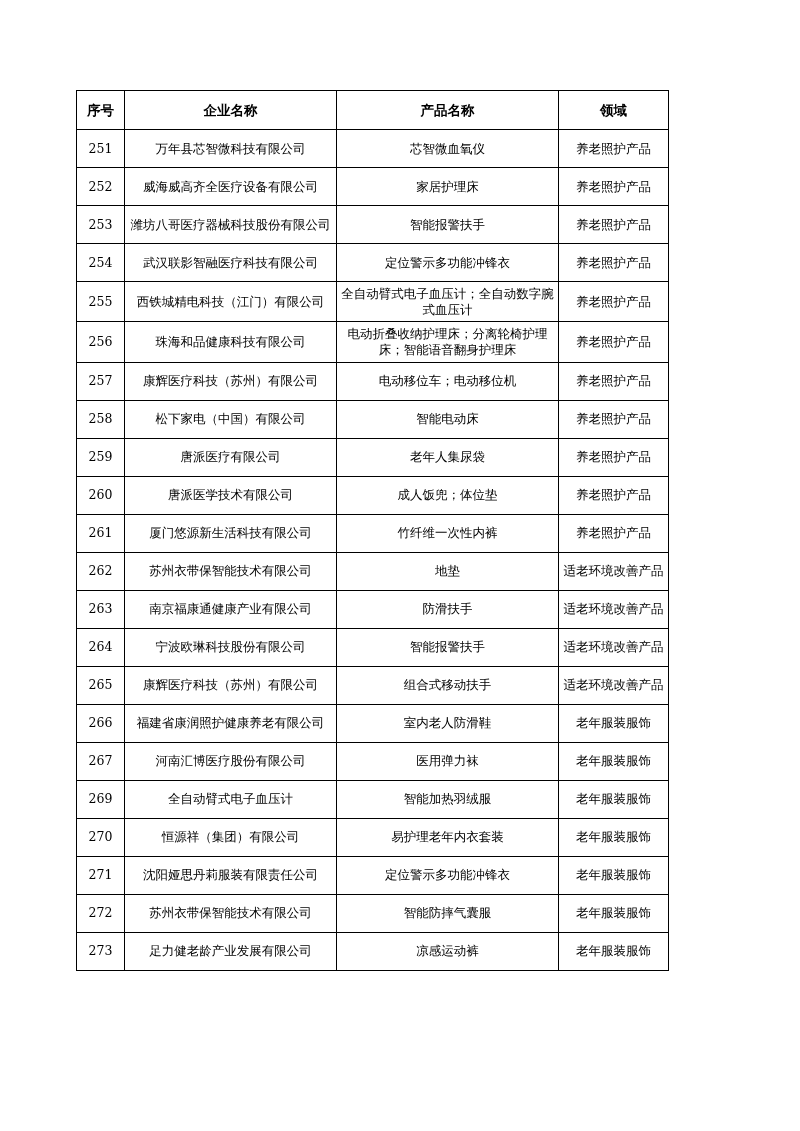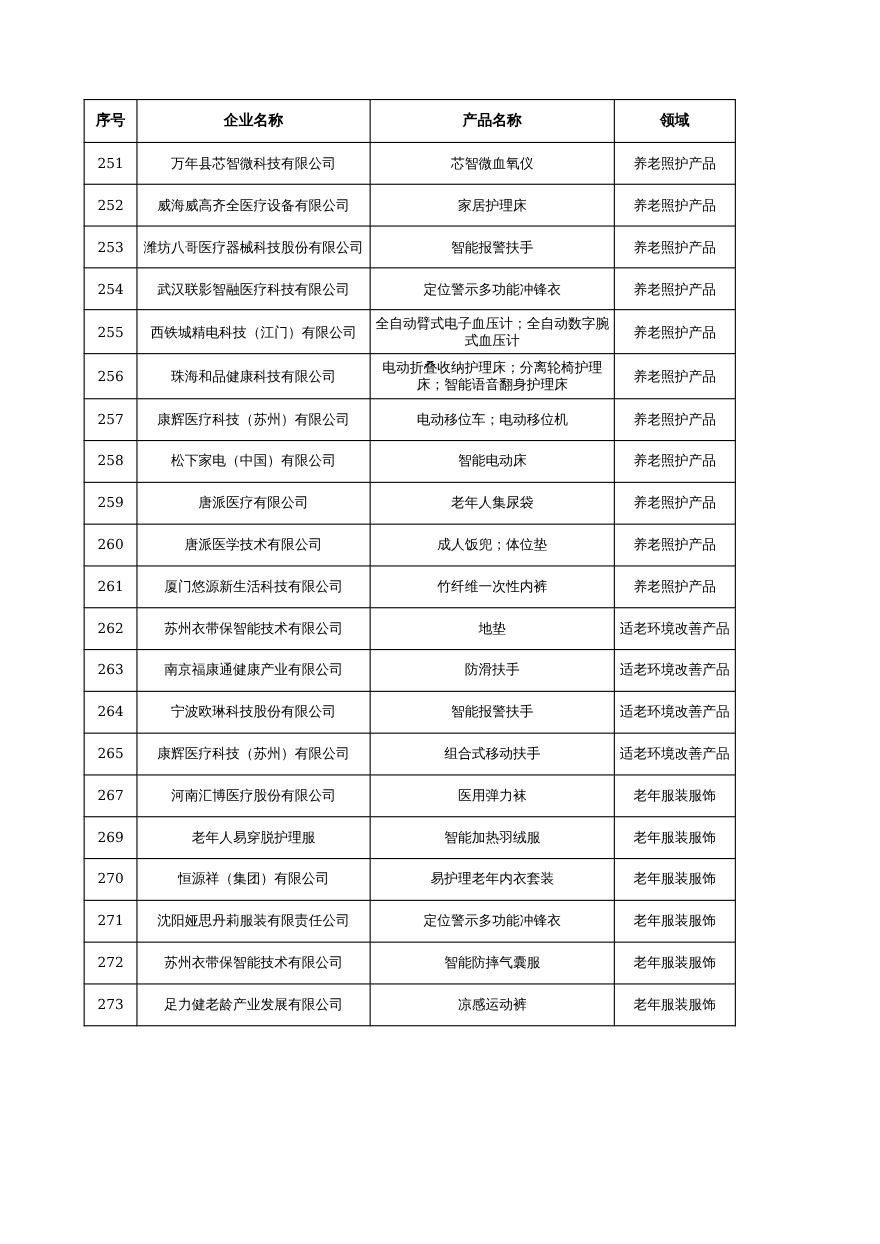--- a/index.html
+++ b/index.html
@@ -166,28 +166,34 @@
             <td class="product">智能报警扶手</td>
             <td class="field">适老环境改善产品</td>
           </tr>
           <tr>
             <td class="seq">265</td>
             <td class="company">康辉医疗科技（苏州）有限公司</td>
             <td class="product">组合式移动扶手</td>
             <td class="field">适老环境改善产品</td>
           </tr>
           <tr>
+            <td class="seq">266</td>
+            <td class="company">福建省康润照护健康养老有限公司</td>
+            <td class="product">室内老人防滑鞋</td>
+            <td class="field">老年服装服饰</td>
+          </tr>
+          <tr>
             <td class="seq">267</td>
             <td class="company">河南汇博医疗股份有限公司</td>
             <td class="product">医用弹力袜</td>
             <td class="field">老年服装服饰</td>
           </tr>
           <tr>
             <td class="seq">269</td>
-            <td class="company">老年人易穿脱护理服</td>
+            <td class="company">全自动臂式电子血压计</td>
             <td class="product">智能加热羽绒服</td>
             <td class="field">老年服装服饰</td>
           </tr>
           <tr>
             <td class="seq">270</td>
             <td class="company">恒源祥（集团）有限公司</td>
             <td class="product">易护理老年内衣套装</td>
             <td class="field">老年服装服饰</td>
           </tr>
           <tr>

